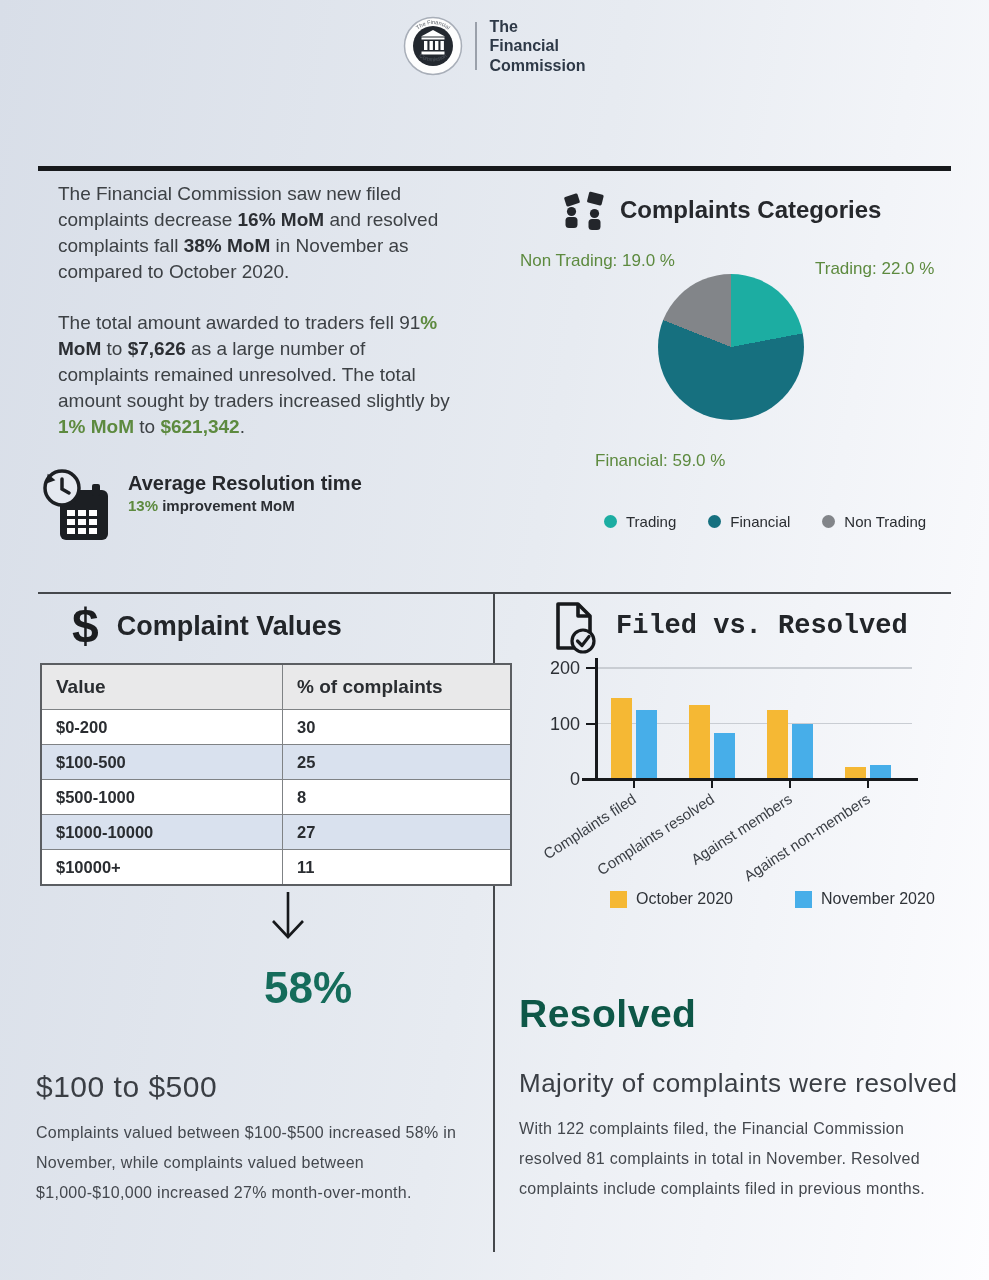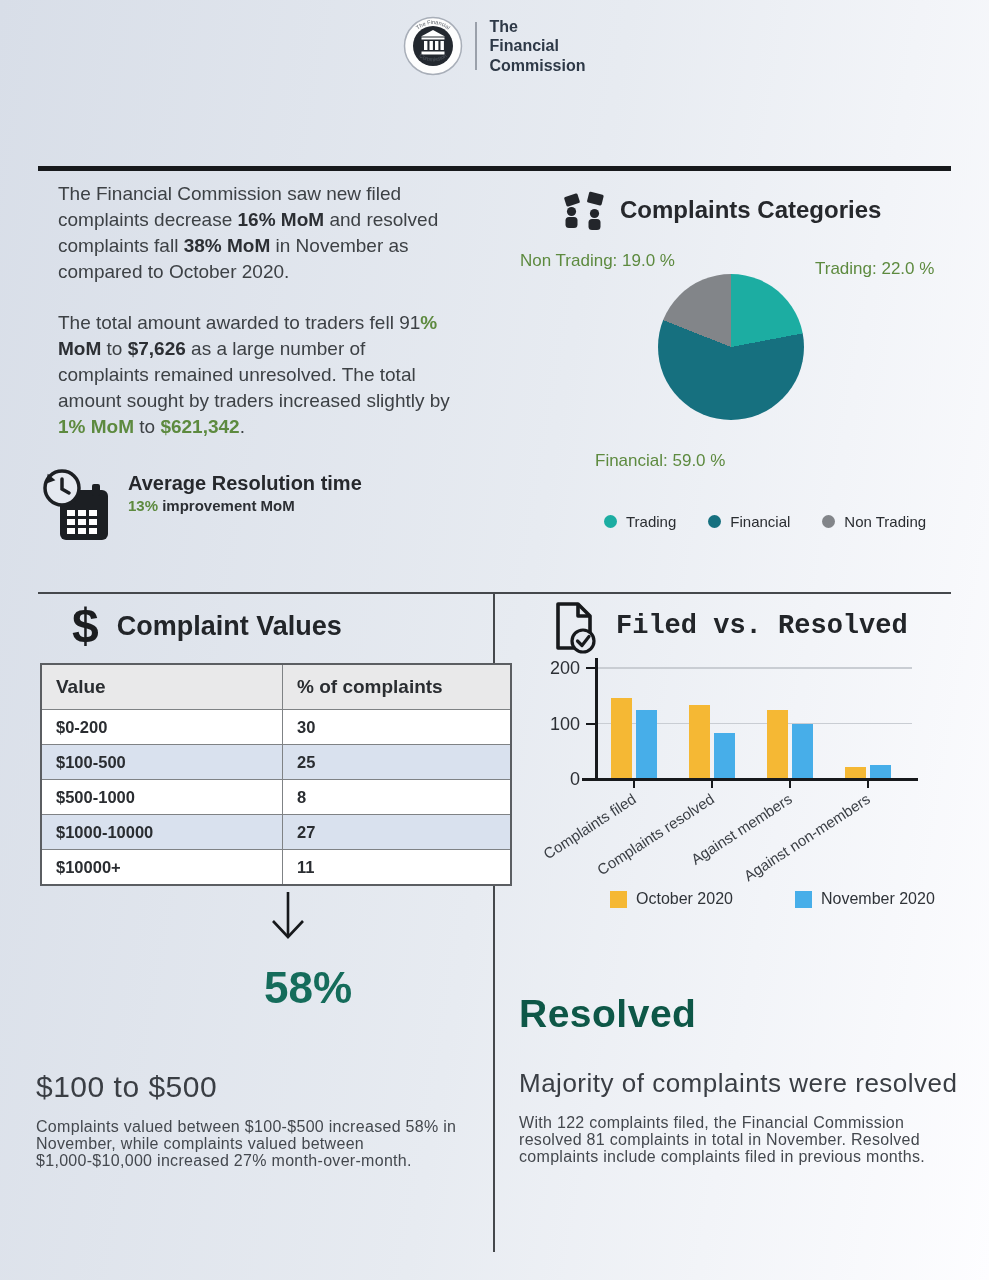--- a/index.html
+++ b/index.html
@@ -45,21 +45,21 @@
   table.values th{height:44px;background:#e9e9ea;text-align:left;font-size:19px;color:#2a2d31;padding:0 0 0 14px;border:1px solid #7f8285;}
   table.values td{height:34px;font-size:16.5px;font-weight:bold;color:#2a2d31;padding:0 0 0 14px;border:1px solid #7f8285;}
   table.values tr:nth-child(even) td{background:#d9e1ee;}
   table.values tr:nth-child(odd) td{background:#ffffff;}
   table.values th:first-child,table.values td:first-child{width:226px;}
   .down-arrow{position:absolute;left:266px;top:890px;}
   .pct58{position:absolute;left:238px;top:963px;width:140px;text-align:center;font-size:44px;font-weight:800;color:#156c5b;}
   .subhead{position:absolute;font-weight:400;color:#3a3e44;letter-spacing:0.5px;white-space:nowrap;}
   .subhead.left{left:36px;top:1070px;font-size:30px;}
   .subhead.right{left:519px;top:1068px;font-size:26px;}
-  .bodytext{position:absolute;font-size:16px;line-height:17px;letter-spacing:0.3px;color:#44484e;}
+  .bodytext{position:absolute;font-size:16px;line-height:30px;letter-spacing:0.3px;color:#44484e;}
   .bodytext.left{left:36px;top:1118px;width:440px;}
   .bodytext.right{left:519px;top:1114px;width:438px;}
   
   .fr-header{position:absolute;left:546px;top:598px;display:flex;align-items:center;gap:18px;font-family:Liberation Mono, monospace;}
   .fr-header .txt{font-size:27px;font-weight:bold;color:#222529;}
   .barchart{position:absolute;left:520px;top:650px;width:412px;height:240px;}
   .gridline{position:absolute;height:1.5px;background:#c9cdd3;left:75px;width:317px;}
   .yaxis{position:absolute;left:75px;top:8px;width:2.5px;height:121px;background:#17191c;}
   .xaxis{position:absolute;left:62px;top:128px;width:336px;height:2.5px;background:#17191c;}
   .ytickmark{position:absolute;left:66px;width:10px;height:2px;background:#17191c;}

